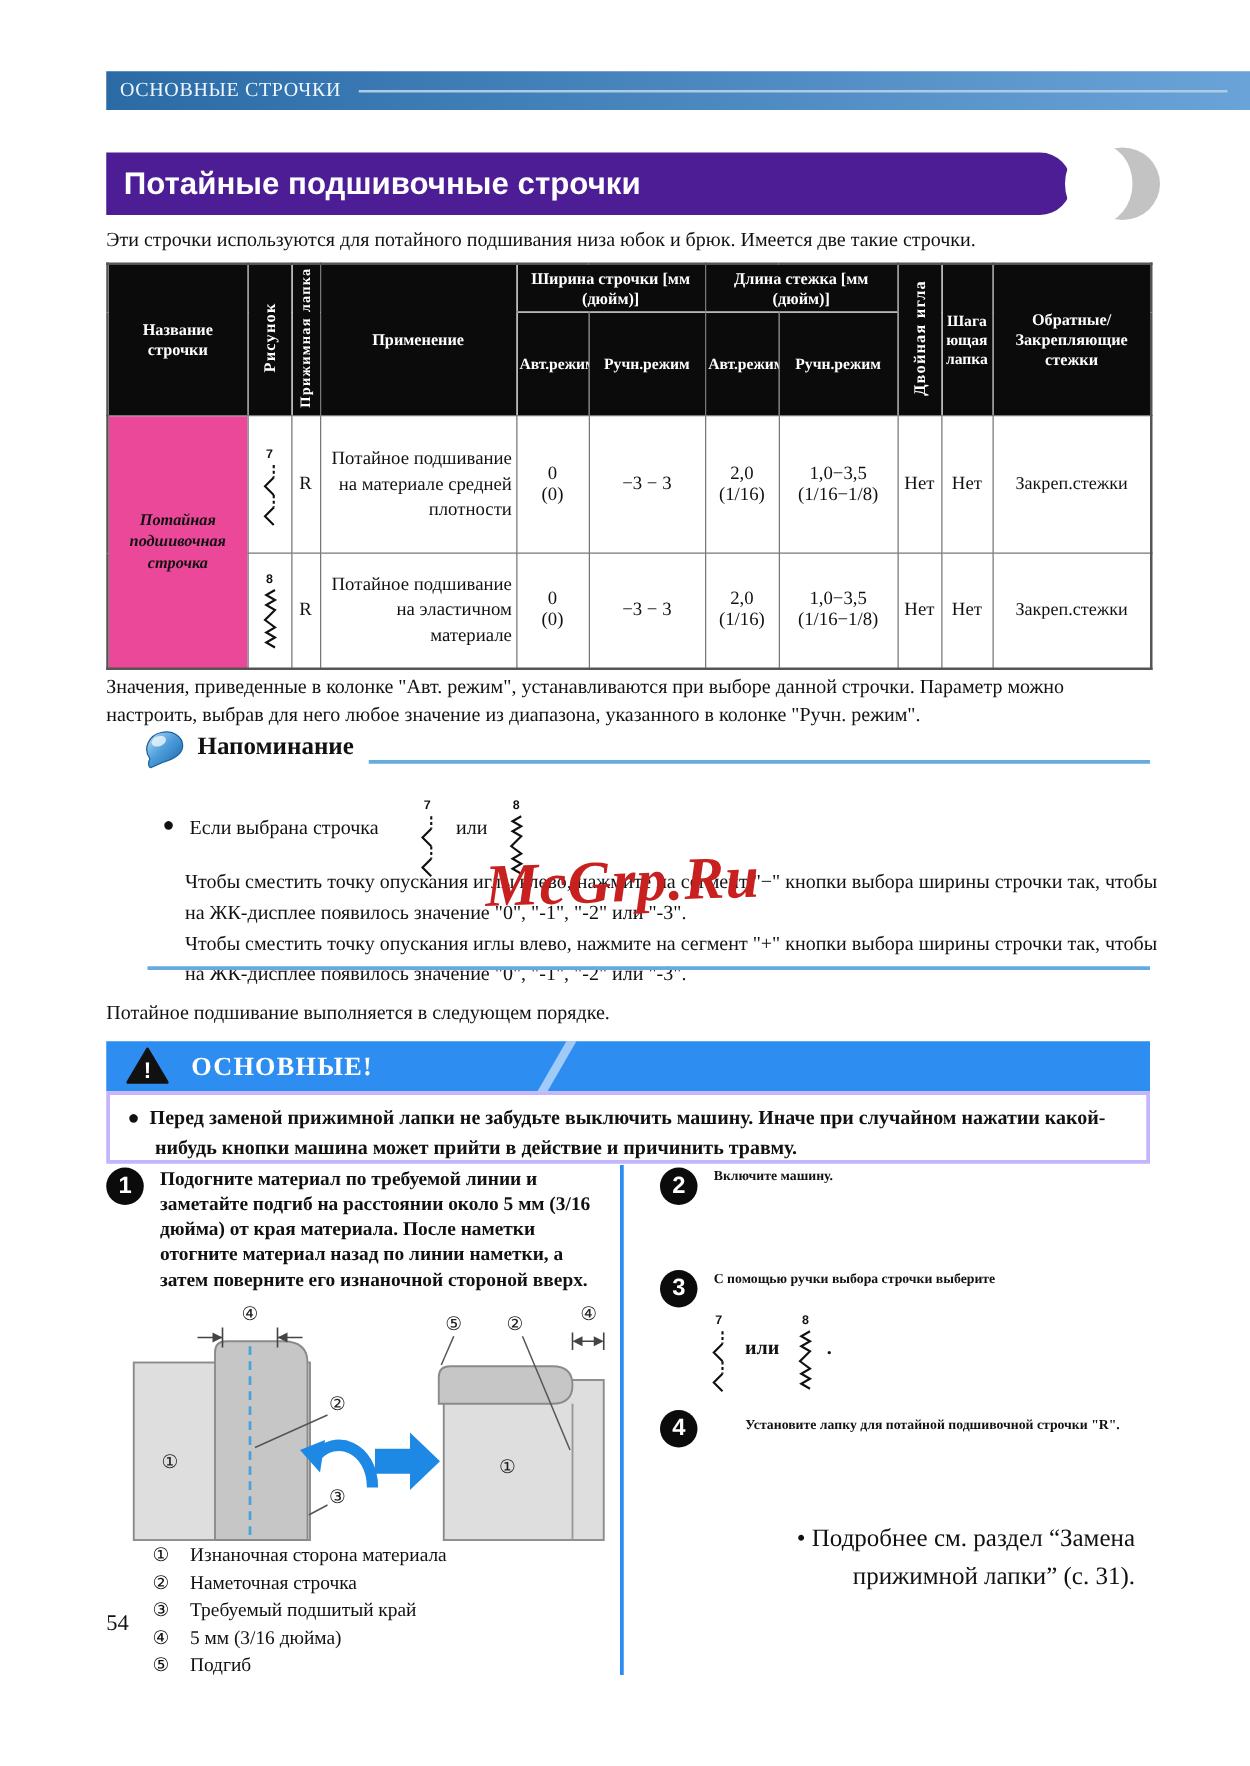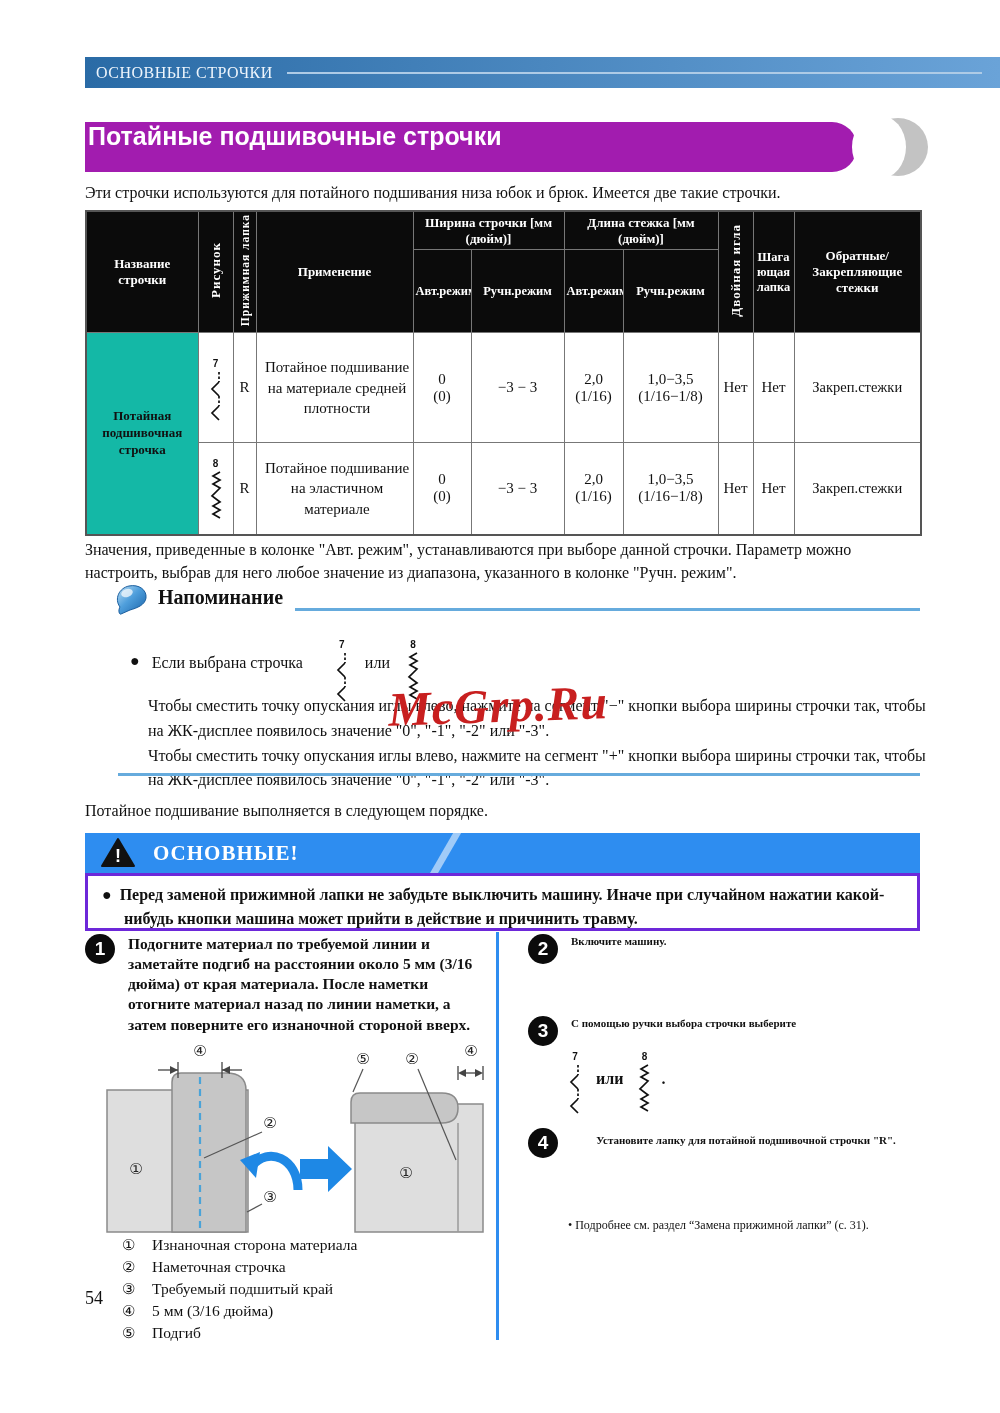--- a/index.html
+++ b/index.html
@@ -9,38 +9,38 @@
   .abs { position:absolute; }
 
   
   .kicker-bar { left:85px; top:57px; right:0; height:31px;
     background:linear-gradient(to right,#2a6ba6,#6aa3d8);
     display:flex; align-items:center; padding:0 18px 0 11px; }
   .kicker-text { color:#eef5fc; font-size:16px; letter-spacing:.5px; white-space:nowrap;text-align:center; }
   .kicker-rule { flex:1; height:2px; background:#aecbe6; margin-left:14px; }
 
   
-  .title-bar { left:85px; top:122px; width:772px; height:50px; background:#a21caf;
-    border-radius:0 25px 25px 0; display:flex; padding-left:3px; }
+  .title-bar { left:85px; top:122px; width:772px; height:50px; background:#4c1d95;
+    border-radius:0 25px 25px 0; display:flex; align-items:center; padding-left:14px; }
   .title-text { color:#ffffff; font-family:"Liberation Sans", sans-serif; font-weight:bold; font-size:25px; }
   .crescent { left:868px; top:118px; width:60px; height:58px; background:#c3c3c3; border-radius:50%; }
   .crescent::before { content:""; position:absolute; left:-16px; top:-3px; width:54px; height:64px; background:#fff; border-radius:50%; }
 
   .intro { left:85px; top:184px; width:845px; font-size:16px; }
 
   
   .stitch-table { left:85px; top:210px; border-collapse:collapse; table-layout:fixed; width:835px; }
   .stitch-table th, .stitch-table td { border:1.5px solid #777; overflow:hidden; }
   .stitch-table { border:2px solid #555; }
   .stitch-table th { background:#0b0b0b; color:#fff; font-weight:bold; font-size:13px; text-align:center; vertical-align:middle; padding:2px; }
   .stitch-table .sub { font-size:12.5px; }
   .vert { writing-mode:vertical-rl; transform:rotate(180deg); display:inline-block; letter-spacing:1px; }
   .stitch-table td { background:#fff; font-size:15px; text-align:center; vertical-align:middle; padding:3px; }
-  td.groupname { background:#14b8a6; font-weight:bold; font-size:13px; line-height:1.3; }
-  td.app { text-align:center; padding-left:8px; line-height:1.35; }
+  td.groupname { background:#ec4899; font-weight:bold; font-size:13px; line-height:1.3;font-style:italic; }
+  td.app { text-align:right; padding-left:8px; line-height:1.35; }
   td.revcell { font-size:14.5px; }
   .pre { white-space:pre-line; }
   .sticon { display:inline-flex; flex-direction:column; align-items:center; line-height:1; }
   .sticon .num { font-family:"Liberation Sans", sans-serif; font-weight:bold; font-size:10px; margin-bottom:1px; }
 
   .note-after { left:85px; top:538px; width:840px; font-size:16px; line-height:1.45; }
 
   
   .rem-icon { left:113px; top:583px; }
   .rem-title { left:158px; top:586px; font-size:20px; font-weight:bold; }
@@ -55,40 +55,40 @@
   .watermark { left:388px; top:678px; font-size:48px; font-weight:bold; font-style:italic; color:#c81f1f;
     transform:rotate(-2deg); z-index:5; letter-spacing:1px; }
 
   .procedure-intro { left:85px; top:802px; width:840px; font-size:16px; }
 
   
   .warn-band { left:85px; top:833px; width:835px; height:40px; background:#2e8df0; display:flex; align-items:center; overflow:hidden; }
   .warn-slash { position:absolute; left:356px; top:-4px; width:8px; height:50px; background:rgba(255,255,255,.55); transform:skewX(-30deg); }
   .warn-tri { margin-left:16px; }
   .warn-title { color:#ffffff; font-weight:bold; font-size:21px; margin-left:18px; letter-spacing:1px; }
-  .warn-box { left:85px; top:873px; width:835px; height:58px; border:3px solid #6d28d9; padding:7px 12px 0 14px; }
+  .warn-box { left:85px; top:873px; width:835px; height:58px; border:3px solid #c4b5fd; padding:7px 12px 0 14px; }
   .warn-text { font-size:16px; font-weight:bold; line-height:1.5; padding-left:22px; text-indent:-22px; }
 
   
   .badge { width:30px; height:30px; border-radius:50%; background:#0b0b0b; color:#fff;
     font-family:"Liberation Sans", sans-serif; font-weight:bold; font-size:19px;
     display:flex; align-items:center; justify-content:center; flex:0 0 30px; }
   .step { display:flex; align-items:flex-start; }
   .step .txt { font-weight:bold; font-size:15.5px; line-height:1.3; margin-left:13px; }
   .step1 { left:85px; top:934px; width:408px; }
   .step2 { left:528px; top:934px; width:400px; }
   .step3 { left:528px; top:1016px; width:400px; }
   .step4 { left:528px; top:1128px; width:420px; }
   .step2 .txt, .step3 .txt, .step4 .txt { font-size:11px;text-align:center; }
   .step4 .txt { line-height:2.2; width:350px; }
   .step3-icons { left:568px; top:1052px; display:flex; align-items:flex-start; font-weight:bold; font-size:16px; }
   .step3-icons .or { margin:18px 14px 0 14px; }
   .step3-icons .dot { margin:18px 0 0 10px; }
-  .step4-bullet { left:568px; top:1216px; width:340px; font-size:12px; line-height:1.5;
-    padding-left:16px; text-indent:-16px; }
+  .step4-bullet { left:568px; top:1216px; width:340px; font-size:20px; line-height:1.5;
+    padding-left:16px; text-indent:-16px;text-align:right; }
 
   .divider-v { left:496px; top:932px; width:3px; height:408px; background:#2e8df0; }
 
   .diagram { left:100px; top:1042px; }
 
   .legend { left:122px; top:1236px; font-size:15.5px; line-height:1.22; }
   .legend .row { display:flex; margin-bottom:3px; }
   .legend .g { width:30px; font-size:15px; }
 
   .page-num { left:85px; top:1288px; font-size:18px; }

